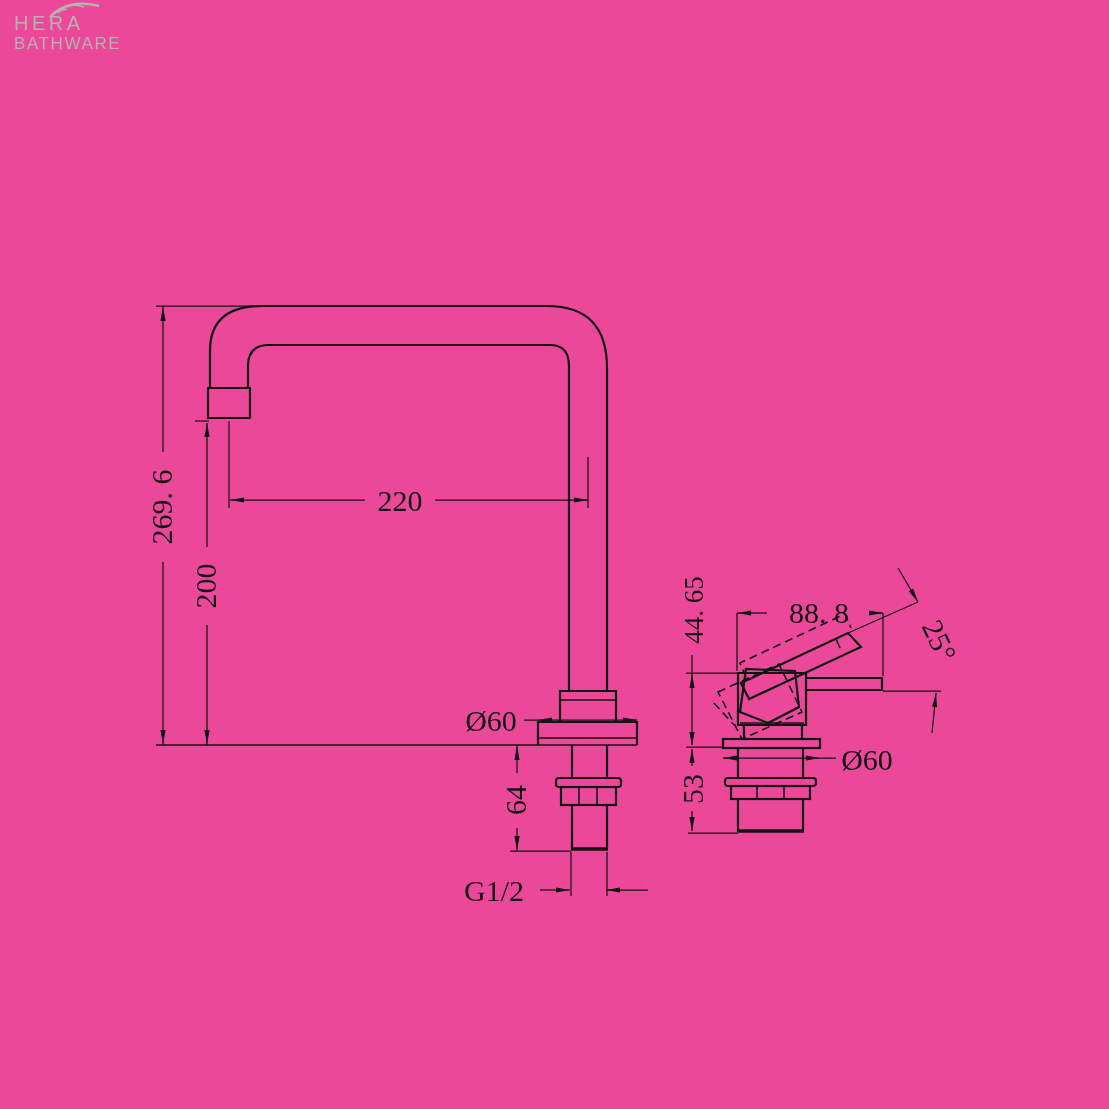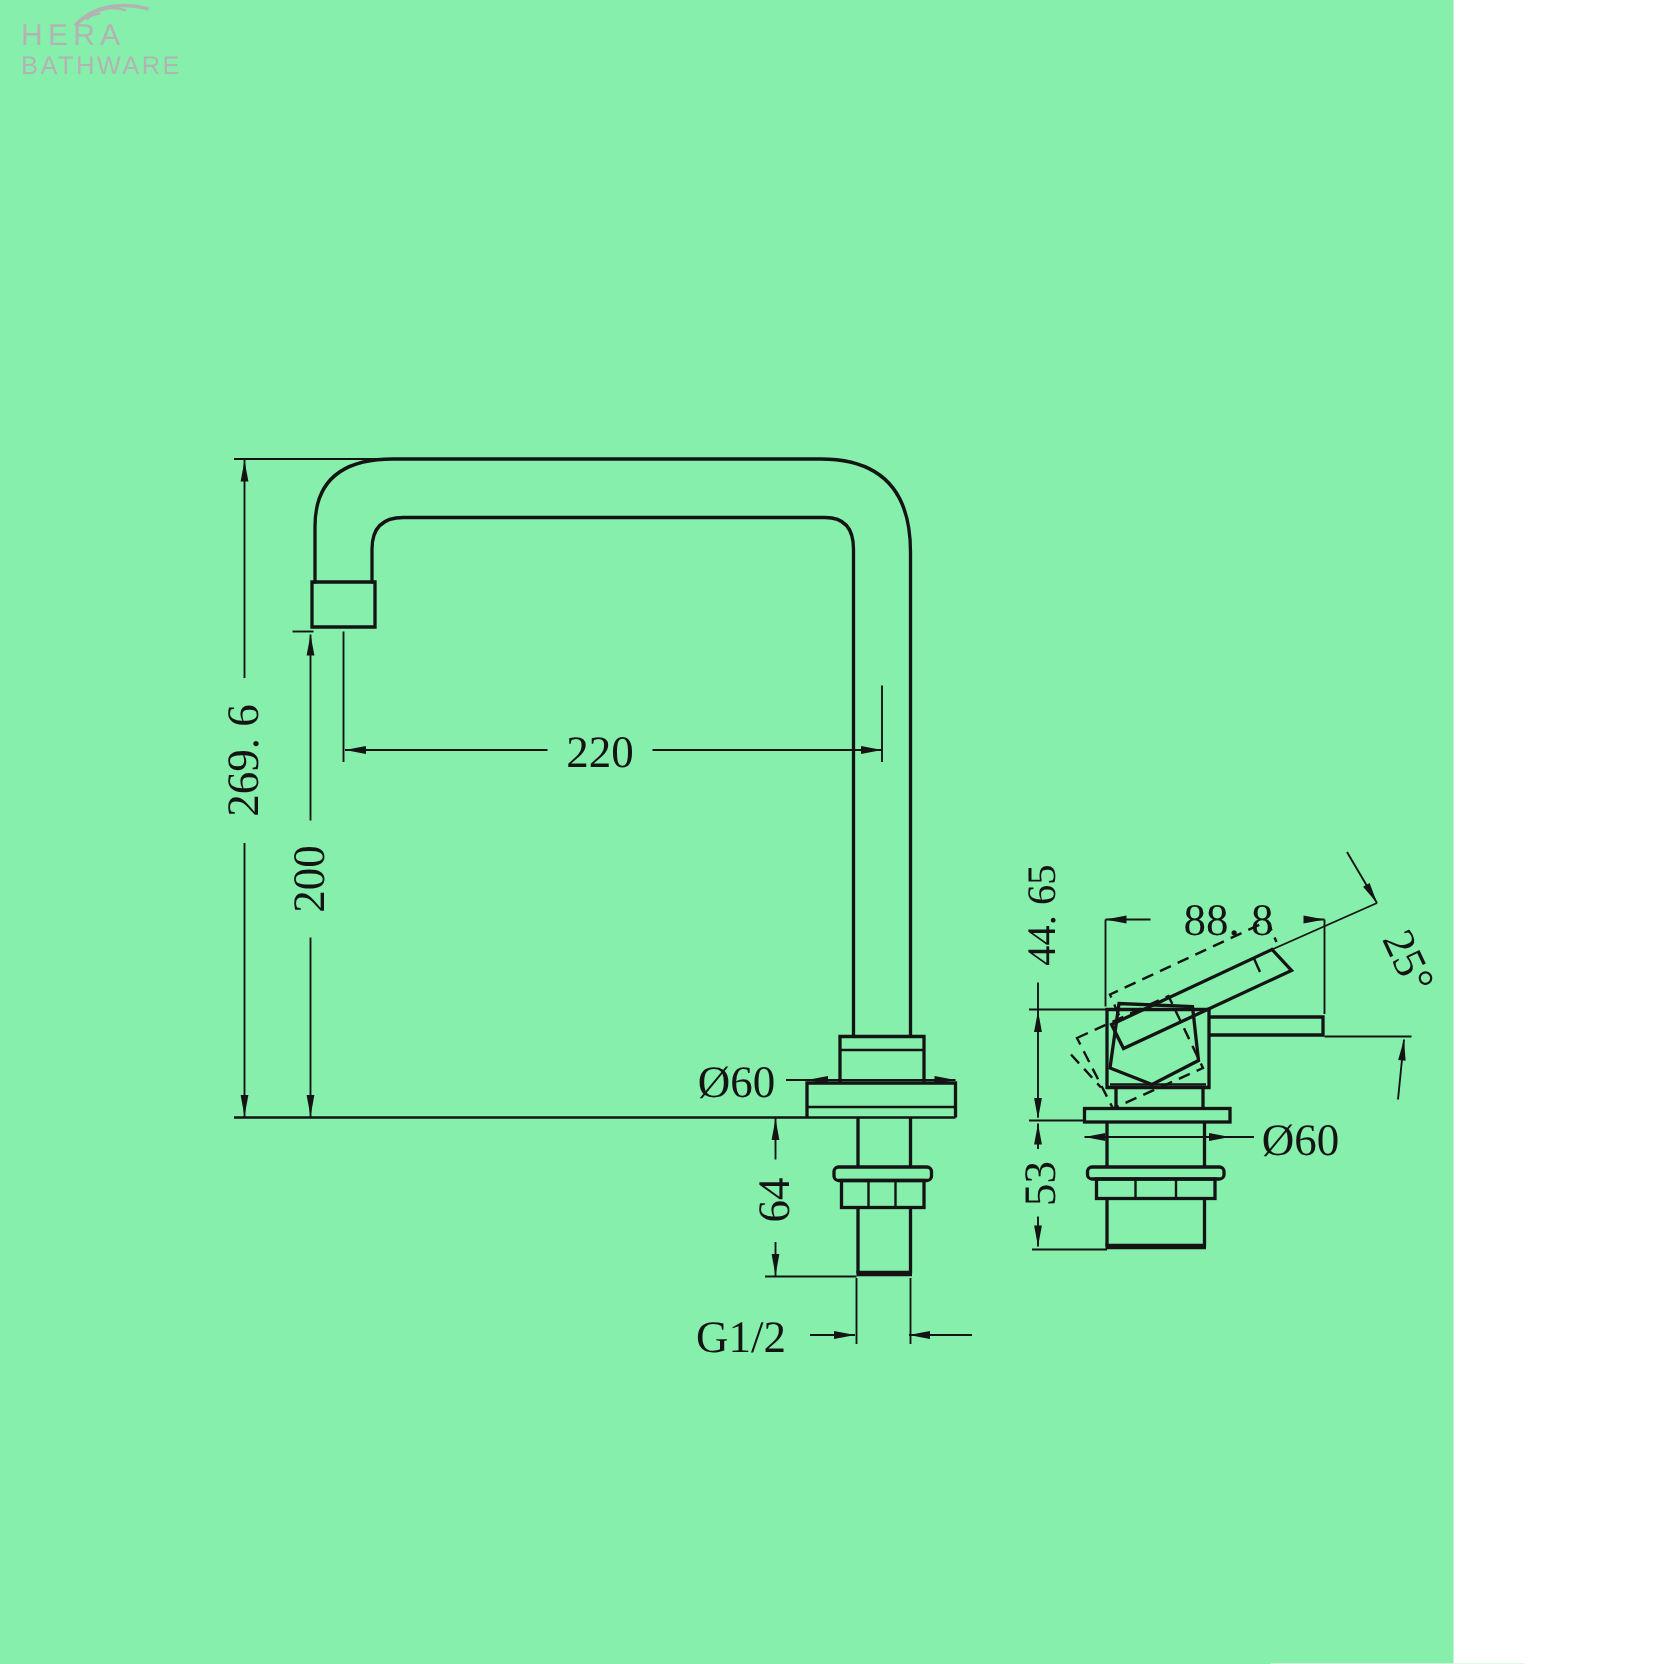--- a/index.html
+++ b/index.html
@@ -1,16 +1,16 @@
 <!DOCTYPE html>
 <html><head>
 <meta charset="utf-8">
 <style>
   html,body{margin:0;padding:0;background:#ffffff;}
-  .stage{position:relative;width:969px;height:1109px;background:#86efac;overflow:hidden;}
+  .stage{position:relative;width:1109px;height:1109px;background:#ec4899;overflow:hidden;}
   svg{position:absolute;left:0;top:0;}
   .obj{stroke:#141414;stroke-width:2.2;fill:none;stroke-linecap:butt;}
   .obj-thin{stroke:#141414;stroke-width:1.6;fill:none;}
   .obj-thick{stroke:#141414;stroke-width:3.6;fill:none;}
   .dim{stroke:#141414;stroke-width:1.25;fill:none;}
   .dash{stroke-dasharray:8 5;}
   .arrow{fill:#141414;stroke:none;}
   .dimtext{fill:#141414;font-family:"Liberation Serif","DejaVu Serif",serif;font-size:30px;}
   .dimtext-sm{fill:#141414;font-family:"Liberation Serif","DejaVu Serif",serif;font-size:27px;}
   .logo-text{fill:#b3b3b3;font-family:"Liberation Sans","DejaVu Sans",sans-serif;}

